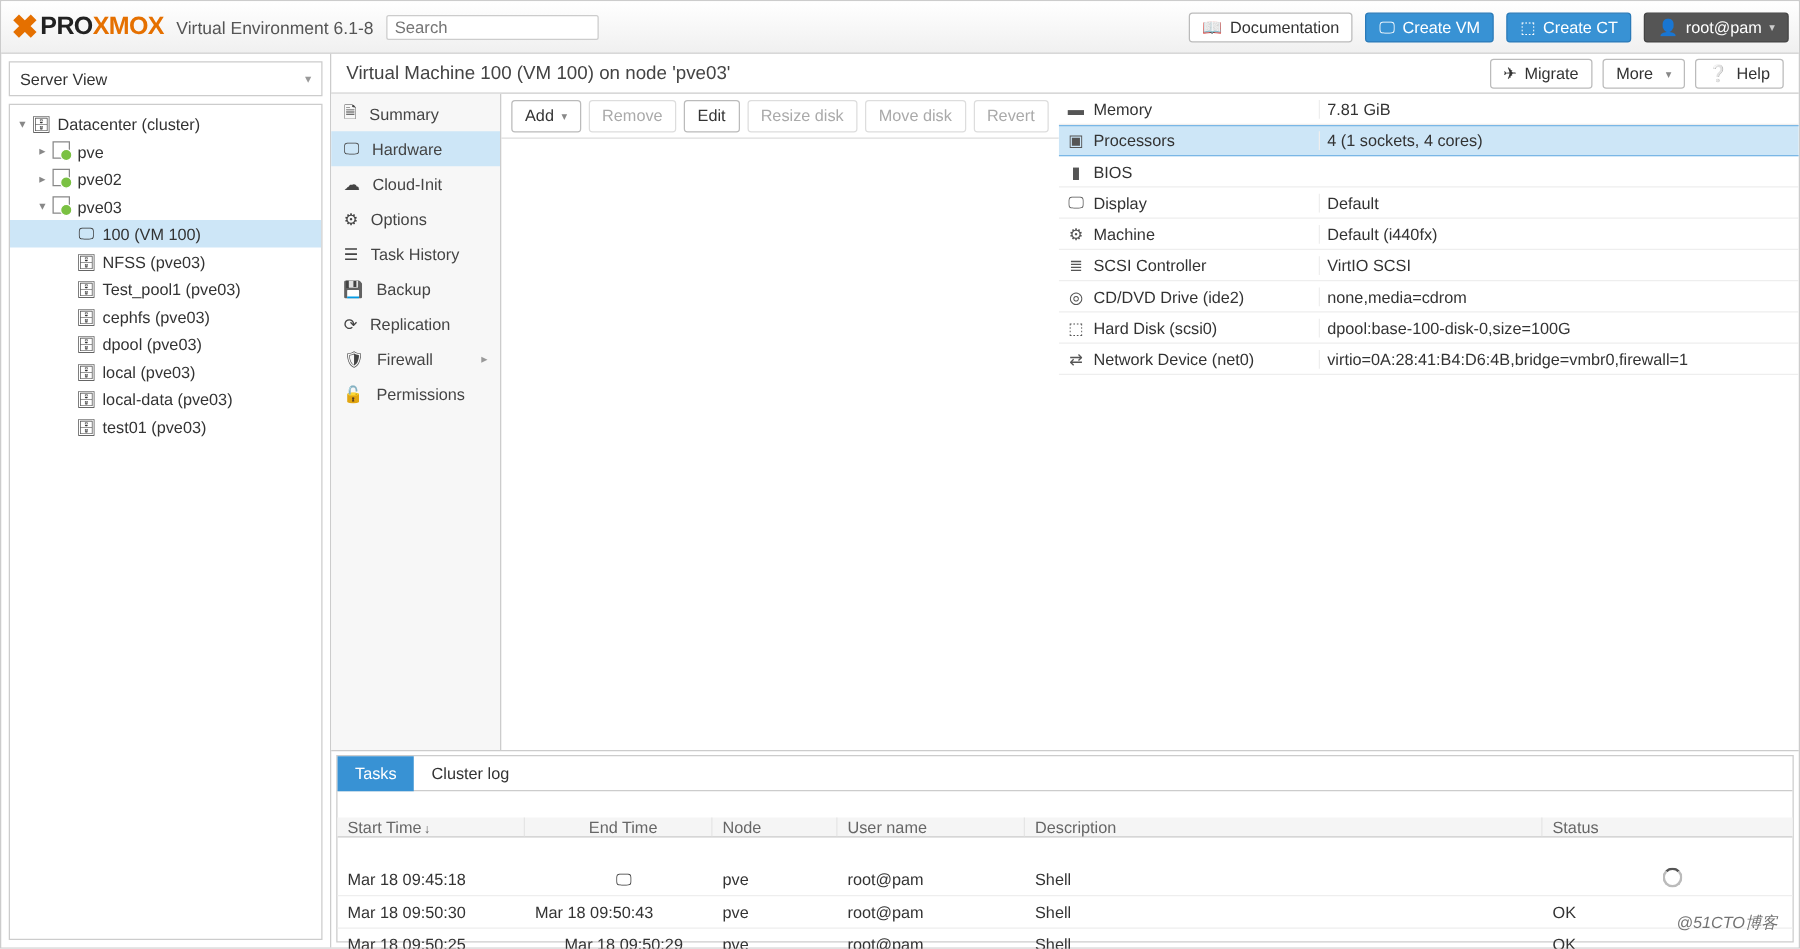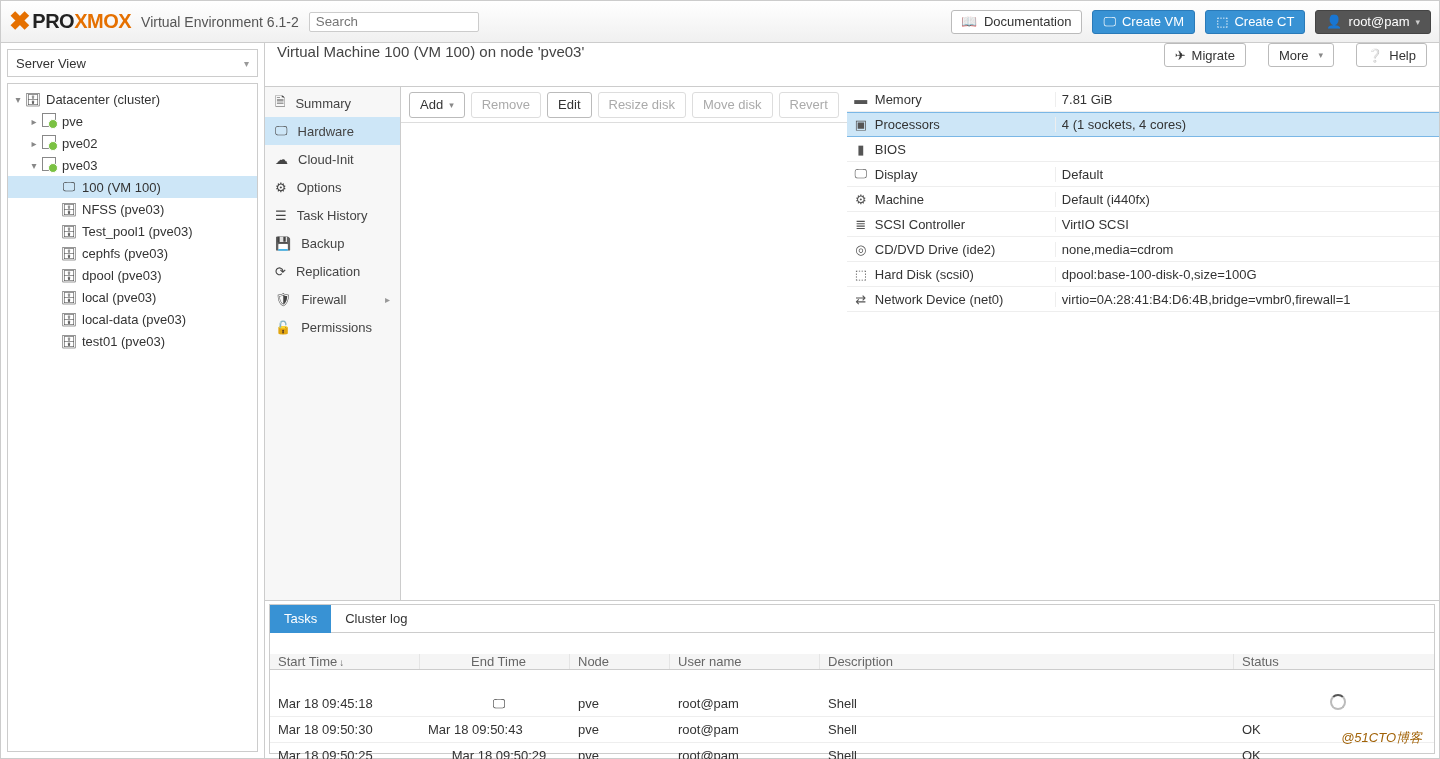--- a/index.html
+++ b/index.html
@@ -23,21 +23,21 @@
   .view-selector { height:28px; border:1px solid #ccc; margin:6px; display:flex; align-items:center; justify-content:space-between; padding:0 8px; background:#fff; cursor:pointer; }
   .tree { flex:1; overflow:auto; border:1px solid #ccc; margin:0 6px 6px; background:#fff; padding-top:4px; }
   .tree-row { display:flex; align-items:center; height:22px; cursor:pointer; }
   .tree-row.selected { background:#cde6f7; }
   .tree-arrow { width:12px; text-align:center; color:#888; font-size:10px;}
   .tree-icon { width:18px; text-align:center; margin-right:4px; }
   .node-green { position:relative; width:14px; height:14px; display:inline-block; background:#fff; border:1px solid #888;}
   .node-green::after{ content:""; position:absolute; right:-3px; bottom:-3px; width:8px; height:8px; background:#7ac142; border-radius:50%; border:1px solid #fff;}
   
   .centercol { flex:1; display:flex; flex-direction:column; min-width:0; }
-  .vm-header { height:44px; border-bottom:1px solid #ccc; display:flex; padding:0 12px; gap:22px; }
+  .vm-header { height:32px; border-bottom:1px solid #ccc; display:flex; align-items:center; padding:0 12px; gap:8px; }
   .vm-title { font-size:15px; color:#444; }
   .vm-header .spacer { flex:1; }
   .main-split { flex:1; display:flex; min-height:0; border-bottom:1px solid #ccc;}
   .sidemenu { width:136px; border-right:1px solid #ccc; background:#f7f7f7; padding-top:2px; }
   .sidemenu-item { height:28px; display:flex; align-items:center; padding:0 10px; gap:10px; color:#444; cursor:pointer; }
   .sidemenu-item.active { background:#cde6f7; }
   .sidemenu-item .chev { margin-left:auto; color:#999; font-size:10px; }
   .content { flex:1; display:flex; flex-direction:row; min-width:0; }
   .toolbar { height:36px; border-bottom:1px solid #ddd; display:flex; align-items:center; padding:0 8px; gap:6px; }
   .tbtn { height:26px; padding:0 10px; border:1px solid #bbb; background:#fff; border-radius:3px; cursor:pointer; display:inline-flex; align-items:center; gap:4px; color:#333;}
@@ -50,37 +50,37 @@
   .hw-row .keycell { width:180px; padding-left:0; }
   .hw-row .valcell { flex:1; padding-left:6px; border-left:1px solid #eee; }
   .bottom-outer { border:1px solid #ccc; margin:3px 4px 4px; display:flex; flex-direction:column; height:150px;}
   .tabbar { height:28px; display:flex; align-items:center; border-bottom:1px solid #ccc; }
   .tab { height:28px; padding:0 14px; display:flex; align-items:center; cursor:pointer; }
   .tab.active { background:#3892d4; color:#fff; }
   .log-head, .log-row { display:flex; align-items:center; height:26px; border-bottom:1px solid #eee; }
   .log-head { background:#f5f5f5; color:#666; border-bottom:1px solid #ccc;}
   .c-start{width:150px;padding-left:8px;} .c-end{width:150px;padding-left:8px;text-align:center;} .c-node{width:100px;padding-left:8px;}
   .c-user{width:150px;padding-left:8px;} .c-desc{flex:1;padding-left:8px;} .c-status{width:200px;padding-left:8px;}
-  .watermark { position:absolute; right:12px; bottom:6px; color:#a16207; font-size:13px; font-style:italic;}
+  .watermark { position:absolute; right:12px; bottom:6px; color:#737373; font-size:13px; font-style:italic;}
   .sort-arrow{font-size:10px;margin-left:2px;}
   .spin { width:16px;height:16px;border:2px solid #bbb;border-top-color:#555;border-radius:50%;display:inline-block;}
   .cell-border{border-right:1px solid #e5e5e5;}
 </style>
 </head>
 <body>
 
 <div class="app">
 
   <div class="topbar">
     <div class="logo">
       <span class="x">✖</span>
       <span class="pro">PRO</span>
         <span class="xmo">XMOX</span>
     </div>
-    <span class="ver">Virtual Environment 6.1-2</span>
+    <span class="ver">Virtual Environment 6.1-8</span>
     <input class="search-input" placeholder="Search" style="">
     <div class="spacer"></div>
     <div class="btn">
       <span>📖</span>
       <span>Documentation</span>
     </div>
     <div class="btn blue">
       <span>🖵</span>
       <span>Create VM</span>
     </div>

